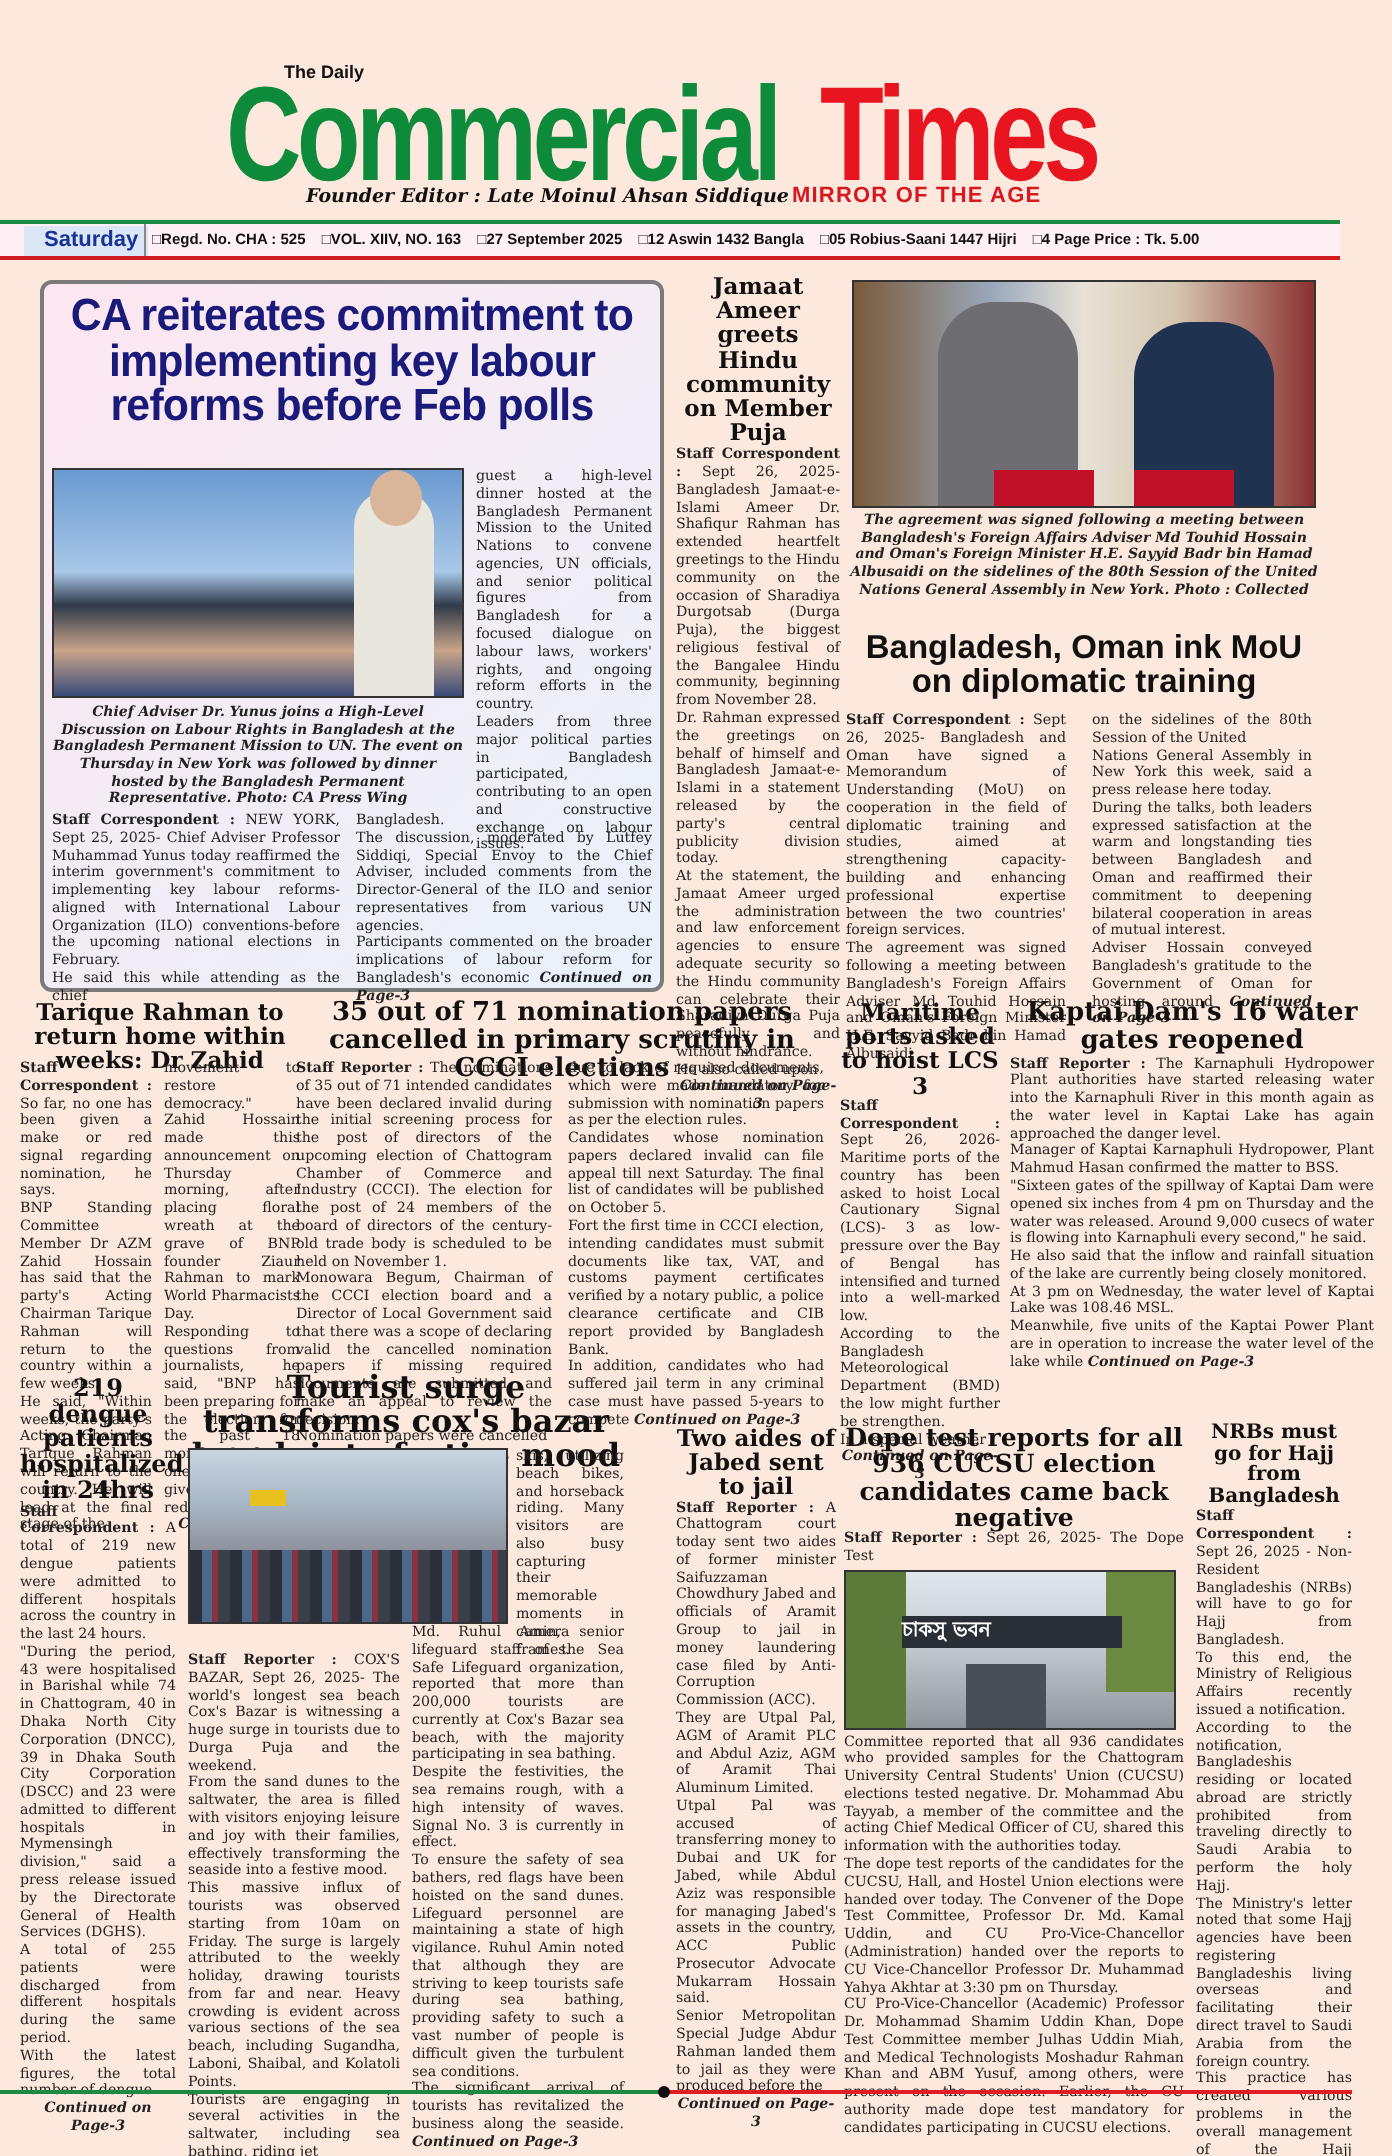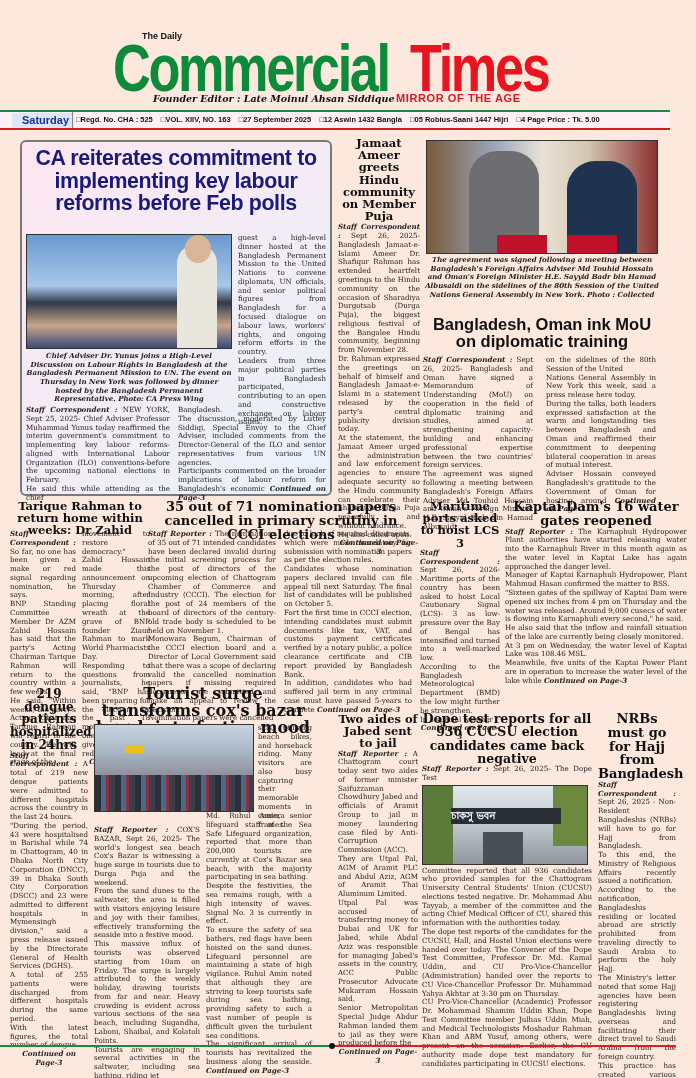--- a/index.html
+++ b/index.html
@@ -15,21 +15,21 @@
 .dateline{left:0;top:110px;width:670px;height:20px;background:#fff0f6;border-top:2px solid #1d8a44;border-bottom:2px solid #d21c24}
 .day{left:12px;top:1px;width:62px;height:15px;background:#dbe6f7;color:#18329a;font:bold 11px "Liberation Sans",sans-serif;padding:1px 0 0 10px}
 .dl-items{left:76px;top:3px;font:bold 7.5px "Liberation Sans",sans-serif;color:#111;white-space:nowrap}
 .dl-items span{margin-right:6px}
 .dl-items span:before{content:"\25A1 ";font-weight:normal}
 .lead{left:20px;top:140px;width:312px;height:356px;background:linear-gradient(135deg,#fde6f0,#e8f2fb);border:2px solid #7a7a7a;border-radius:6px;padding:5px}
 .lead-h{font:bold 22.5px/1 "Liberation Sans",sans-serif;color:#1a1a7a;text-align:center;letter-spacing:-.4px;transform:scaleX(.95)}
 .photo{background:#888;border:1px solid #333;overflow:hidden}
 .body{font-size:7.1px;line-height:1.24;text-align:justify;color:#222}
 .body p{margin:0}
-.by{font-style:italic;font-weight:bold}
+.by{font-weight:bold}
 .cont{font-style:italic;font-weight:bold}
 .caption{font-style:italic;font-weight:bold;font-size:7px;line-height:1.24;text-align:center;color:#222}
 .hd{font-weight:bold;color:#111;text-align:center;line-height:1.06}
 </style>
 </head>
 <body>
 
 <div class="abs masthead">
   <div class="abs the-daily">The Daily</div>
   <div class="abs mh-commercial">Commercial</div>
@@ -51,21 +51,21 @@
 </div>
 
 <div class="abs lead">
   <div class="lead-h">CA reiterates commitment to implementing key labour reforms before Feb polls</div>
   <div class="abs photo" style="left:4px;top:92px;width:206px;height:115px;background:linear-gradient(180deg,#6a9ad0 0%,#a9c8e8 45%,#2f3a4a 60%,#c9a58a 80%,#3a4a7a 100%)">
     <div class="abs" style="left:150px;top:10px;width:40px;height:105px;background:#e9e6de;border-radius:18px 18px 0 0"></div>
     <div class="abs" style="left:158px;top:0;width:26px;height:28px;background:#d9b59a;border-radius:50%"></div>
   </div>
   <div class="abs caption" style="left:4px;top:210px;width:206px">Chief Adviser Dr. Yunus joins a High-Level Discussion on Labour Rights in Bangladesh at the Bangladesh Permanent Mission to UN. The event on Thursday in New York was followed by dinner hosted by the Bangladesh Permanent Representative. Photo: CA Press Wing</div>
   <div class="abs body" style="left:216px;top:92px;width:88px">
-    <p>guest a high-level dinner hosted at the Bangladesh Permanent Mission to the United Nations to convene diplomats, UN officials, and senior political figures from Bangladesh for a focused dialogue on labour laws, workers' rights, and ongoing reform efforts in the country.</p>
+    <p>guest a high-level dinner hosted at the Bangladesh Permanent Mission to the United Nations to convene agencies, UN officials, and senior political figures from Bangladesh for a focused dialogue on labour laws, workers' rights, and ongoing reform efforts in the country.</p>
     <p>Leaders from three major political parties in Bangladesh participated, contributing to an open and constructive exchange on labour issues.</p>
   </div>
   <div class="abs body" style="left:4px;top:264px;width:144px">
     <p><span class="by">Staff Correspondent :</span> <span>NEW YORK, Sept 25, 2025- Chief Adviser Professor Muhammad Yunus today reaffirmed the interim government's commitment to implementing key labour reforms-aligned with International Labour Organization (ILO) conventions-before the upcoming national elections in February.</span></p>
     <p>He said this while attending as the chief</p>
   </div>
   <div class="abs body" style="left:156px;top:264px;width:148px">
     <p>Bangladesh.</p>
     <p>The discussion, moderated by Lutfey Siddiqi, Special Envoy to the Chief Adviser, included comments from the Director-General of the ILO and senior representatives from various UN agencies.</p>
     <p><span>Participants commented on the broader implications of labour reform for Bangladesh's economic</span> <span class="cont">Continued on Page-3</span></p>
@@ -207,21 +207,21 @@
     <div class="abs" style="left:60px;top:46px;width:40px;height:34px;background:#4a4f56"></div>
   </div>
   <div class="body">
     <p>Committee reported that all 936 candidates who provided samples for the Chattogram University Central Students' Union (CUCSU) elections tested negative. Dr. Mohammad Abu Tayyab, a member of the committee and the acting Chief Medical Officer of CU, shared this information with the authorities today.</p>
     <p>The dope test reports of the candidates for the CUCSU, Hall, and Hostel Union elections were handed over today. The Convener of the Dope Test Committee, Professor Dr. Md. Kamal Uddin, and CU Pro-Vice-Chancellor (Administration) handed over the reports to CU Vice-Chancellor Professor Dr. Muhammad Yahya Akhtar at 3:30 pm on Thursday.</p>
     <p>CU Pro-Vice-Chancellor (Academic) Professor Dr. Mohammad Shamim Uddin Khan, Dope Test Committee member Julhas Uddin Miah, and Medical Technologists Moshadur Rahman Khan and ABM Yusuf, among others, were present on the occasion. Earlier, the CU authority made dope test mandatory for candidates participating in CUCSU elections.</p>
   </div>
 </div>
 
 <div class="abs" style="left:598px;top:712px;width:78px;height:336px">
-  <div class="hd" style="font-size:13px">NRBs must go for Hajj from Bangladesh</div>
+  <div class="hd" style="font-size:10px">NRBs must go for Hajj from Bangladesh</div>
   <div class="body">
     <p><span class="by">Staff Correspondent :</span> <span>Sept 26, 2025 - Non-Resident Bangladeshis (NRBs) will have to go for Hajj from Bangladesh.</span></p>
     <p>To this end, the Ministry of Religious Affairs recently issued a notification.</p>
     <p>According to the notification, Bangladeshis residing or located abroad are strictly prohibited from traveling directly to Saudi Arabia to perform the holy Hajj.</p>
     <p>The Ministry's letter noted that some Hajj agencies have been registering Bangladeshis living overseas and facilitating their direct travel to Saudi Arabia from the foreign country.</p>
     <p>This practice has created various problems in the overall management of the Hajj pilgrimage.</p>
   </div>
 </div>
 
 <div class="abs" style="left:0;top:1045px;width:332px;height:2px;background:#1d8a44"></div>

